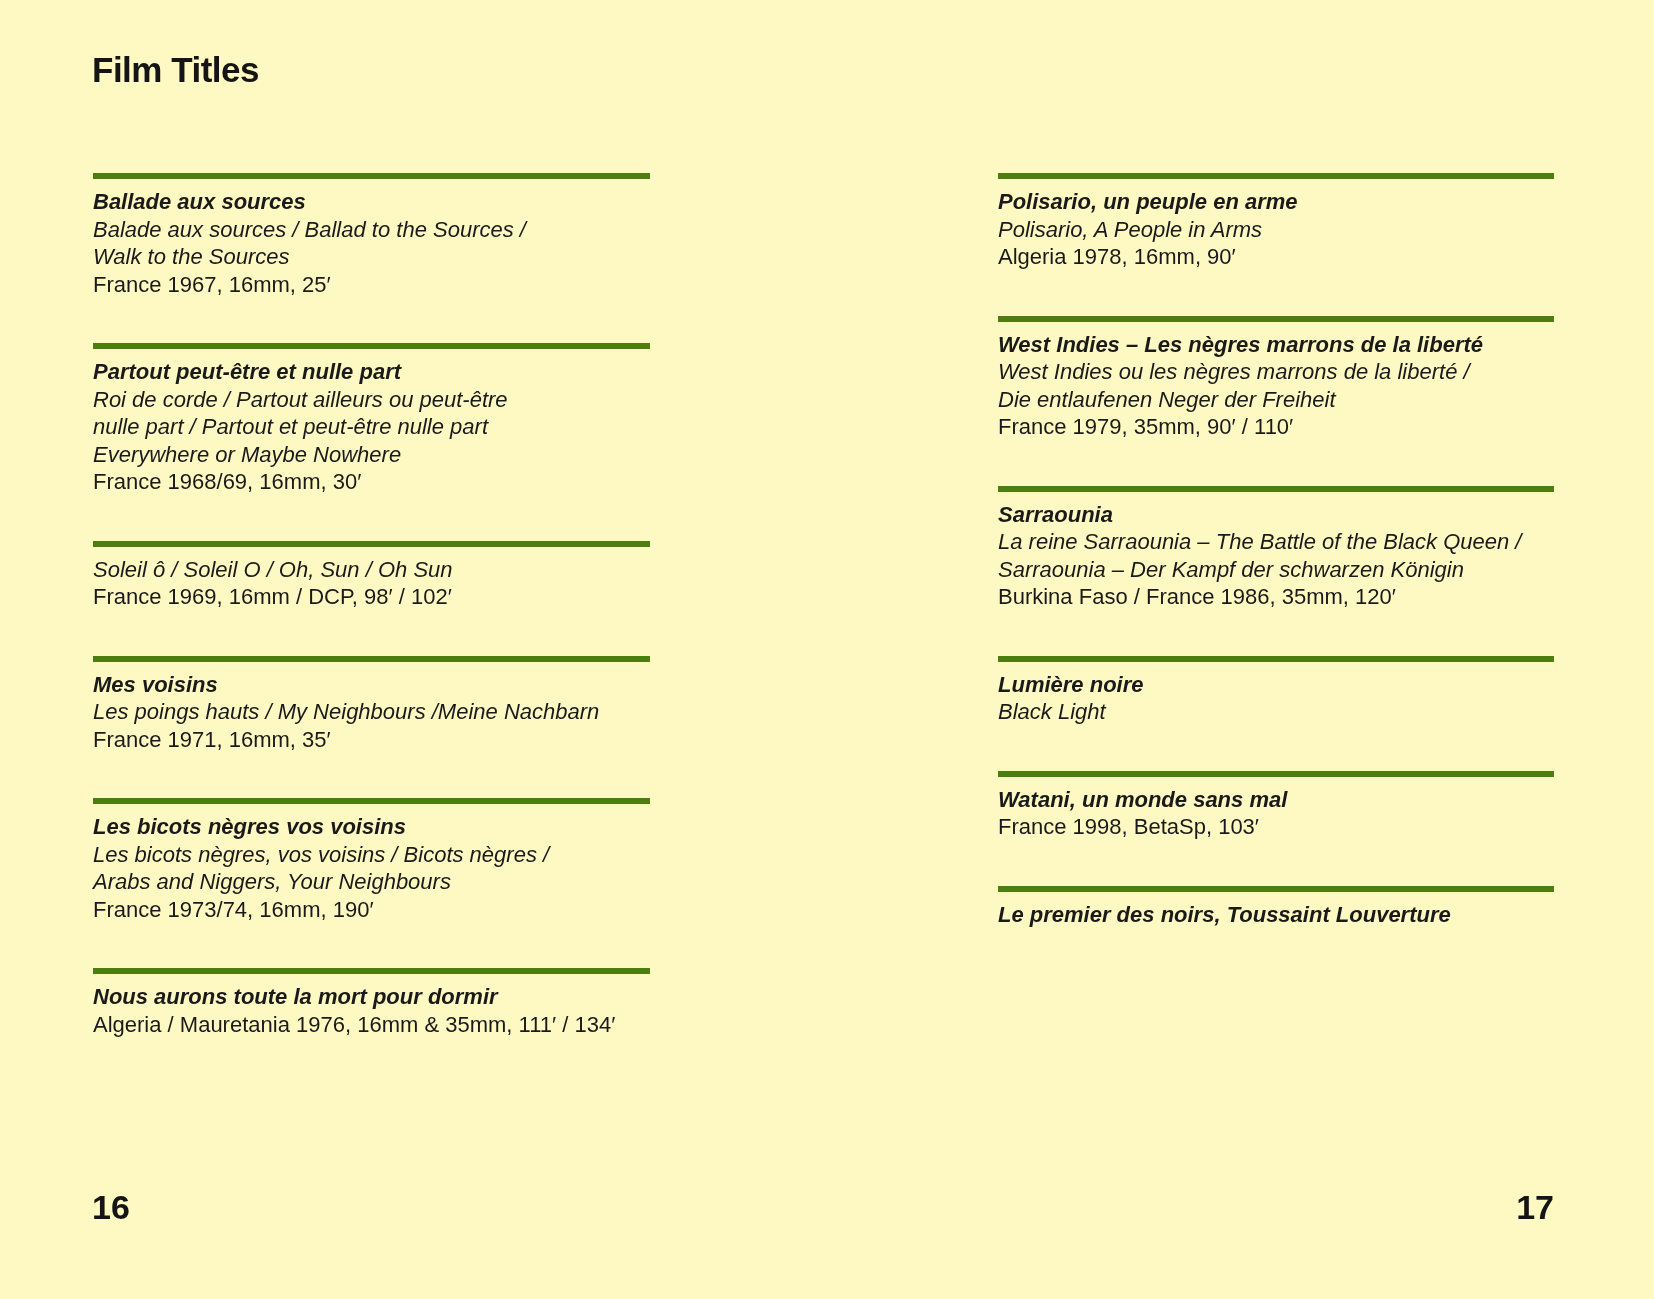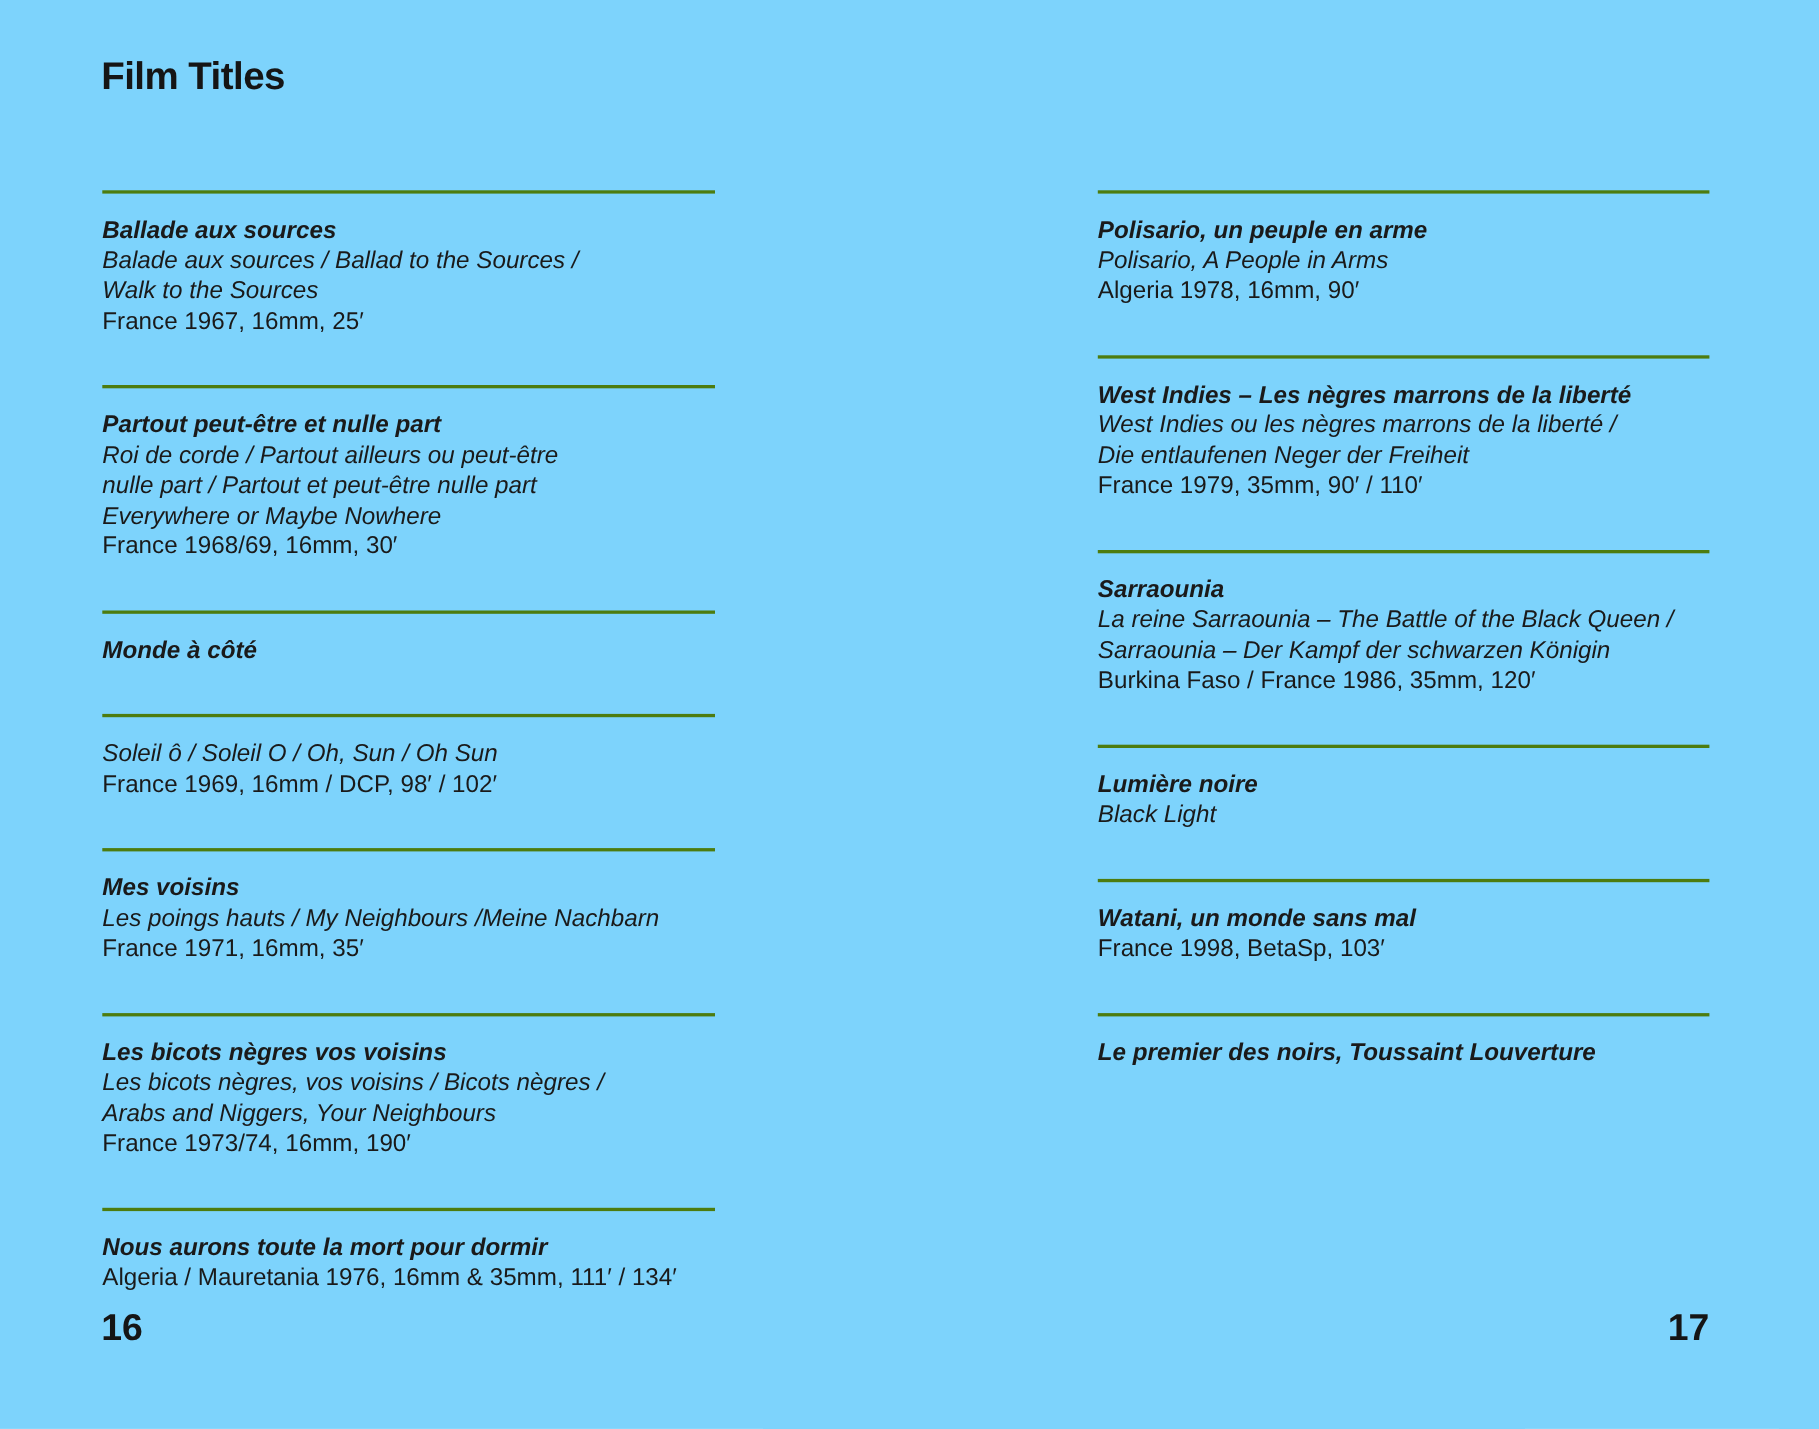--- a/index.html
+++ b/index.html
@@ -4,21 +4,21 @@
 <style>
   html, body {
     margin: 0;
     padding: 0;
     background: #ffffff;
   }
   .page {
     position: relative;
     width: 1654px;
     height: 1299px;
-    background: #7dd3fc;
+    background: #fef9c3;
     font-family: "Liberation Sans", sans-serif;
     color: #1a1a1a;
     overflow: hidden;
   }
   .heading {
     position: absolute;
     left: 92px;
     top: 50px;
     margin: 0;
     font-size: 35px;
@@ -28,22 +28,22 @@
     line-height: 1.15;
   }
   .col {
     position: absolute;
     top: 173px;
   }
   .col-left  { left: 93px;  width: 557px; }
   .col-right { left: 998px; width: 556px; }
 
   .entry {
-    border-top: 3px solid #4d7c0f;
-    padding: 19px 0 45px 0;
+    border-top: 6px solid #4d7c0f;
+    padding: 9px 0 45px 0;
   }
   .entry .line {
     font-size: 22px;
     line-height: 27.5px;
     white-space: nowrap;
     color: #1a1a1a;
   }
   .film-title { font-weight: 700; font-style: italic; }
   .film-alt   { font-style: italic; }
   .film-spec  { font-style: normal; font-weight: 400; }
@@ -71,23 +71,20 @@
         <div class="line film-alt">Balade aux sources / Ballad to the Sources /</div>
         <div class="line film-alt">Walk to the Sources</div>
         <div class="line film-spec">France 1967, 16mm, 25′</div>
       </div>
       <div class="entry">
         <div class="line film-title">Partout peut-être et nulle part</div>
         <div class="line film-alt">Roi de corde / Partout ailleurs ou peut-être</div>
         <div class="line film-alt">nulle part / Partout et peut-être nulle part</div>
         <div class="line film-alt">Everywhere or Maybe Nowhere</div>
         <div class="line film-spec">France 1968/69, 16mm, 30′</div>
-      </div>
-      <div class="entry">
-        <div class="line film-title">Monde à côté</div>
       </div>
       <div class="entry">
         <div class="line film-alt">Soleil ô / Soleil O / Oh, Sun / Oh Sun</div>
         <div class="line film-spec">France 1969, 16mm / DCP, 98′ / 102′</div>
       </div>
       <div class="entry">
         <div class="line film-title">Mes voisins</div>
         <div class="line film-alt">Les poings hauts / My Neighbours /Meine Nachbarn</div>
         <div class="line film-spec">France 1971, 16mm, 35′</div>
       </div>

